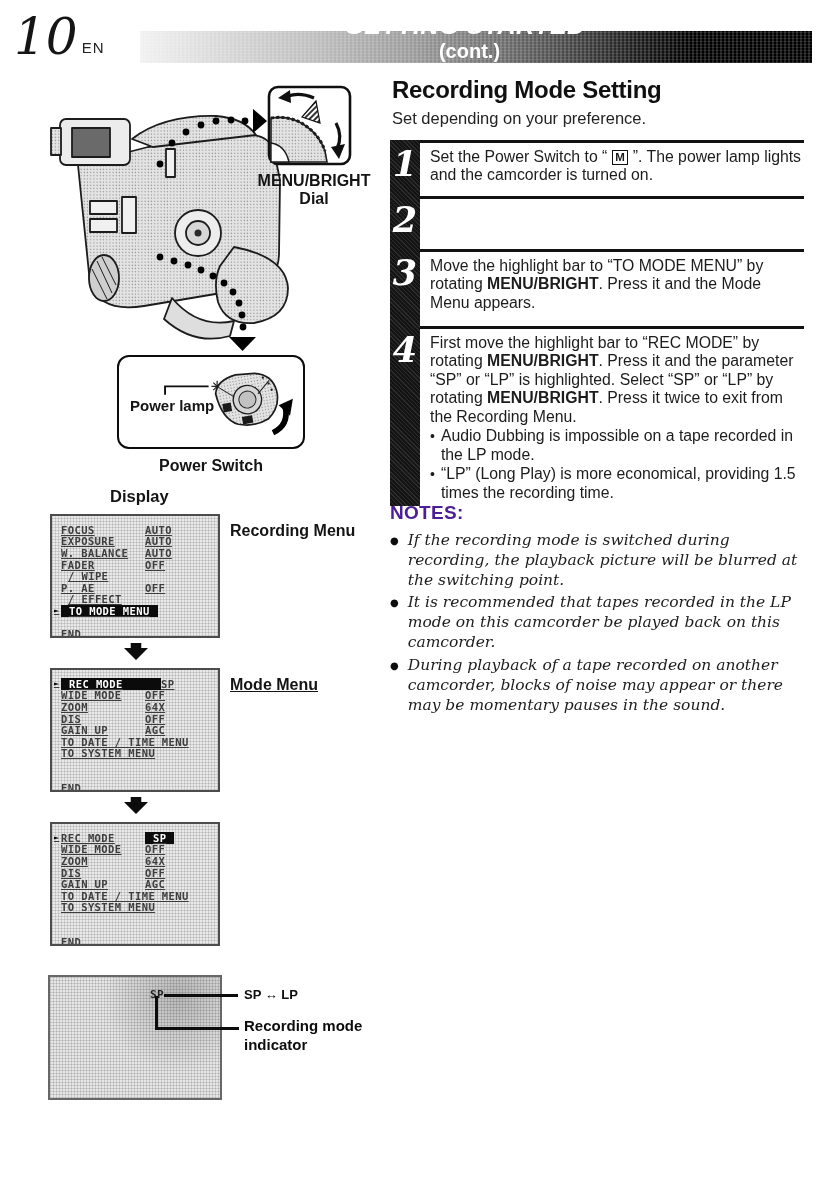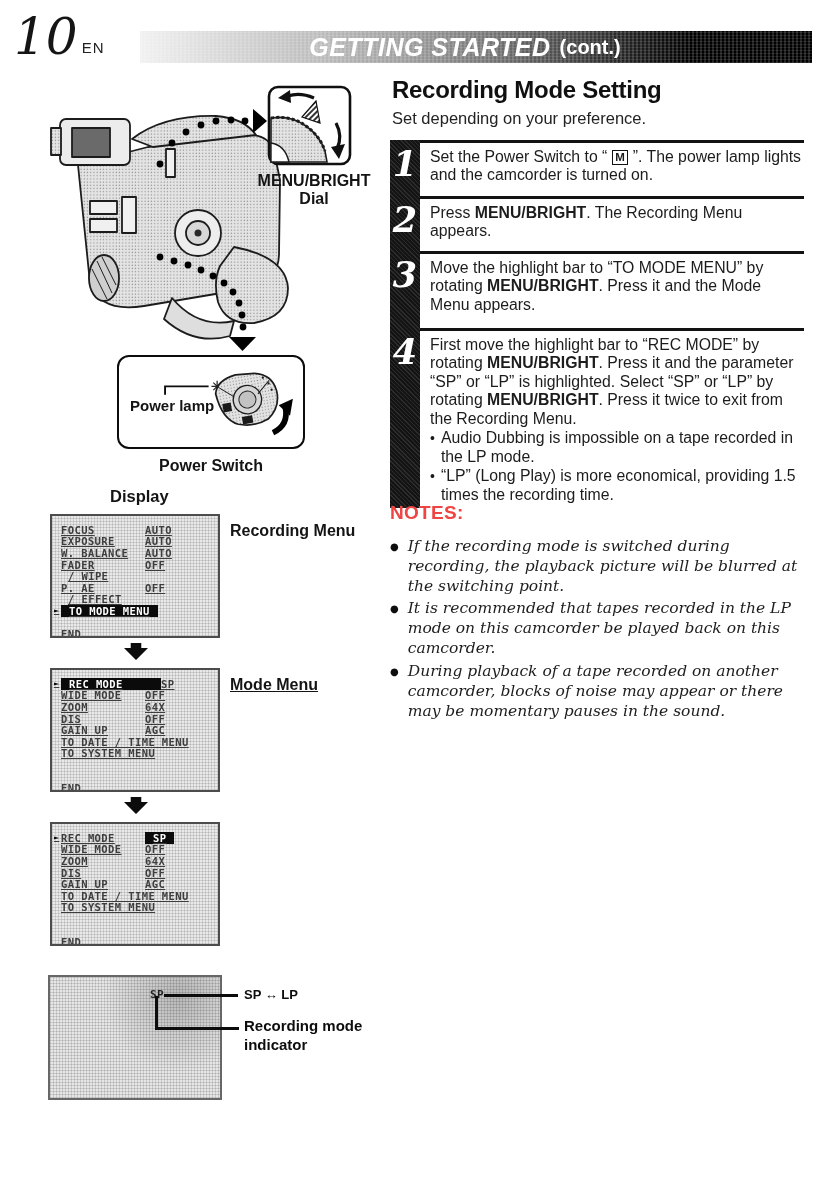--- a/index.html
+++ b/index.html
@@ -4,25 +4,25 @@
 <style>
   html,body{margin:0;padding:0;background:#fff;}
   #page{position:relative;width:824px;height:1180px;background:#fff;overflow:hidden;
         font-family:"Liberation Sans",sans-serif;color:#111;}
 
   
   .pagenum-wrap{position:absolute;left:14px;top:12px;display:flex;align-items:flex-end;}
   .pn{font:italic 400 50px/1 "DejaVu Serif",serif;color:#151515;}
   .pl{font:400 15px "Liberation Sans",sans-serif;letter-spacing:1px;margin:0 0 6px 4px;color:#222;text-align:center;}
   .hdr-bar{position:absolute;left:140px;top:31px;width:672px;height:32px;box-sizing:border-box;
-    display:flex;align-items:center;justify-content:center;padding-right:22px;
+    display:flex;align-items:center;justify-content:flex-end;padding-right:22px;
     background-image:
       repeating-linear-gradient(90deg,rgba(255,255,255,.14) 0 2px,transparent 2px 4px),
       repeating-linear-gradient(0deg,rgba(255,255,255,.10) 0 1px,transparent 1px 3px),
-      linear-gradient(90deg,#f1f1f1 0%,#d8d8d8 12%,#bdbdbd 26%,#9c9c9c 40%,#747474 52%,#4a4a4a 63%,#1c1c1c 74%,#000 82%);}
+      linear-gradient(90deg,#f1f1f1 0%,#d8d8d8 12%,#bdbdbd 26%,#9c9c9c 40%,#747474 52%,#4a4a4a 63%,#1c1c1c 74%,#000 82%); flex-direction: column;}
   .hdr-title{color:#fff;font:italic 800 25px "Liberation Sans",sans-serif;letter-spacing:.5px;white-space:nowrap;}
   .hdr-cont{color:#fff;font:700 20px "Liberation Sans",sans-serif;font-style:normal;margin-left:9px;white-space:nowrap;}
 
   
   .sec-title{position:absolute;left:392px;top:76px;font:800 24px "Liberation Sans",sans-serif;letter-spacing:-.3px;color:#101010;}
   .sec-sub{position:absolute;left:392px;top:109px;font:400 16.5px "Liberation Sans",sans-serif;color:#232323;}
 
   #steps{position:absolute;left:390px;top:140px;width:414px;}
   #steps .bar{position:absolute;left:0;top:0;width:30px;height:100%;
     background-color:#141414;
@@ -31,21 +31,21 @@
   .step .num{position:absolute;left:-30px;top:3px;width:30px;text-align:center;
     font:italic 700 35px/1 "DejaVu Serif",serif;color:#fff;}
   .step-text{margin:0;font:400 15.8px/1.17 "Liberation Sans",sans-serif;color:#1c1c1c;}
   .step-text .b{font-weight:700;}
   .boxm{display:inline-block;border:1.6px solid #111;padding:0 2.5px;font:700 11.5px/13px "Liberation Sans",sans-serif;vertical-align:1px;}
   .s1{min-height:38px;} .s2{min-height:35px;} .s3{min-height:59px;} .s4{padding-bottom:4px;}
   .sb{display:flex;gap:6px;margin-top:1px;font:400 15.8px/1.17 "Liberation Sans",sans-serif;color:#1c1c1c;}
   .sb .dot{flex:0 0 auto;font-size:14px;line-height:18px;}
 
   #notes{position:absolute;left:390px;top:502px;width:422px;}
-  .notes-h{font:800 19px "Liberation Sans",sans-serif;letter-spacing:.3px;color:#ef4444;margin-bottom:13px;}
+  .notes-h{font:800 19px "Liberation Sans",sans-serif;letter-spacing:.3px;color:#4c1d95;margin-bottom:7px;}
   .note{display:flex;gap:9px;margin-bottom:3px;font:italic 15.5px/1.28 "DejaVu Serif",serif;color:#1d1d1d;}
   .note .nb{flex:0 0 auto;font-size:10px;line-height:20px;font-style:normal;color:#0d0d0d;}
 
   
   #illus{position:absolute;left:48px;top:85px;width:312px;height:270px;}
   #dial-label{position:absolute;left:255px;top:172px;width:118px;text-align:center;
     font:700 16px/1.15 "Liberation Sans",sans-serif;color:#141414;}
   #power-panel{position:absolute;left:117px;top:355px;width:188px;height:94px;box-sizing:border-box;
     border:2.5px solid #0c0c0c;border-radius:12px;background:#fff;}
   #power-panel svg{position:absolute;left:0;top:0;}
@@ -255,21 +255,20 @@
   <div class="sec-sub">Set depending on your preference.</div>
 
   <div id="steps">
     <div class="bar"></div>
   <div class="step s1">
         <div class="num">1</div>
         <p class="step-text"><span>Set the Power Switch to “ </span><span class="boxm">M</span><span> ”. The power lamp lights and the camcorder is turned on.</span></p>
       </div>
       <div class="step s2">
         <div class="num">2</div>
-        <p class="step-text"><span>Press </span><span class="b">MENU/BRIGHT</span><span>. The Recording Menu appears.</span></p>
       </div>
       <div class="step s3">
         <div class="num">3</div>
         <p class="step-text"><span>Move the highlight bar to “TO MODE MENU” by rotating </span><span class="b">MENU/BRIGHT</span><span>. Press it and the Mode Menu appears.</span></p>
       </div>
       <div class="step s4">
         <div class="num">4</div>
         <p class="step-text"><span>First move the highlight bar to “REC MODE” by rotating </span><span class="b">MENU/BRIGHT</span><span>. Press it and the parameter “SP” or “LP” is highlighted. Select “SP” or “LP” by rotating </span><span class="b">MENU/BRIGHT</span><span>. Press it twice to exit from the Recording Menu.</span></p>
         <div class="sb">
           <span class="dot">•</span>

